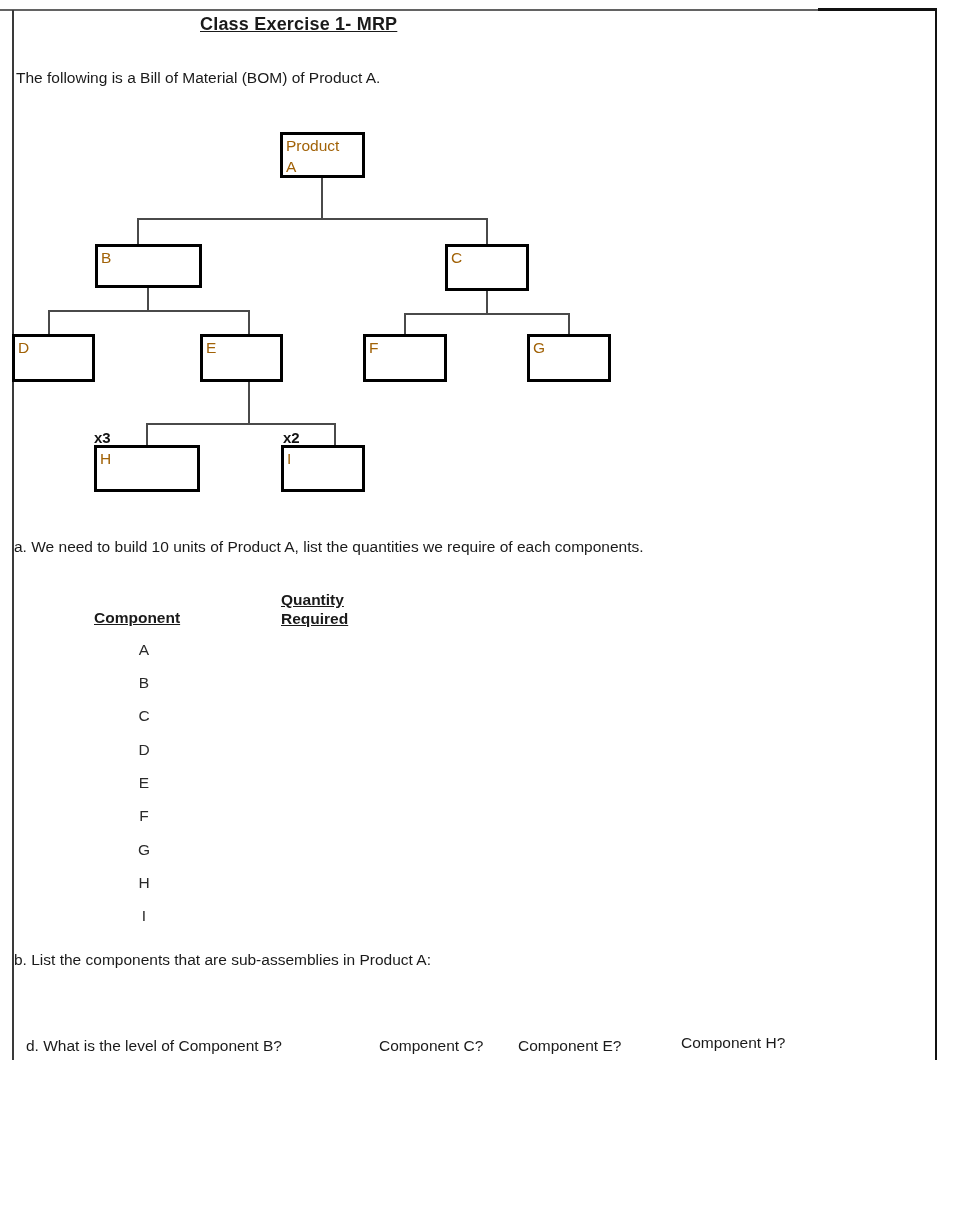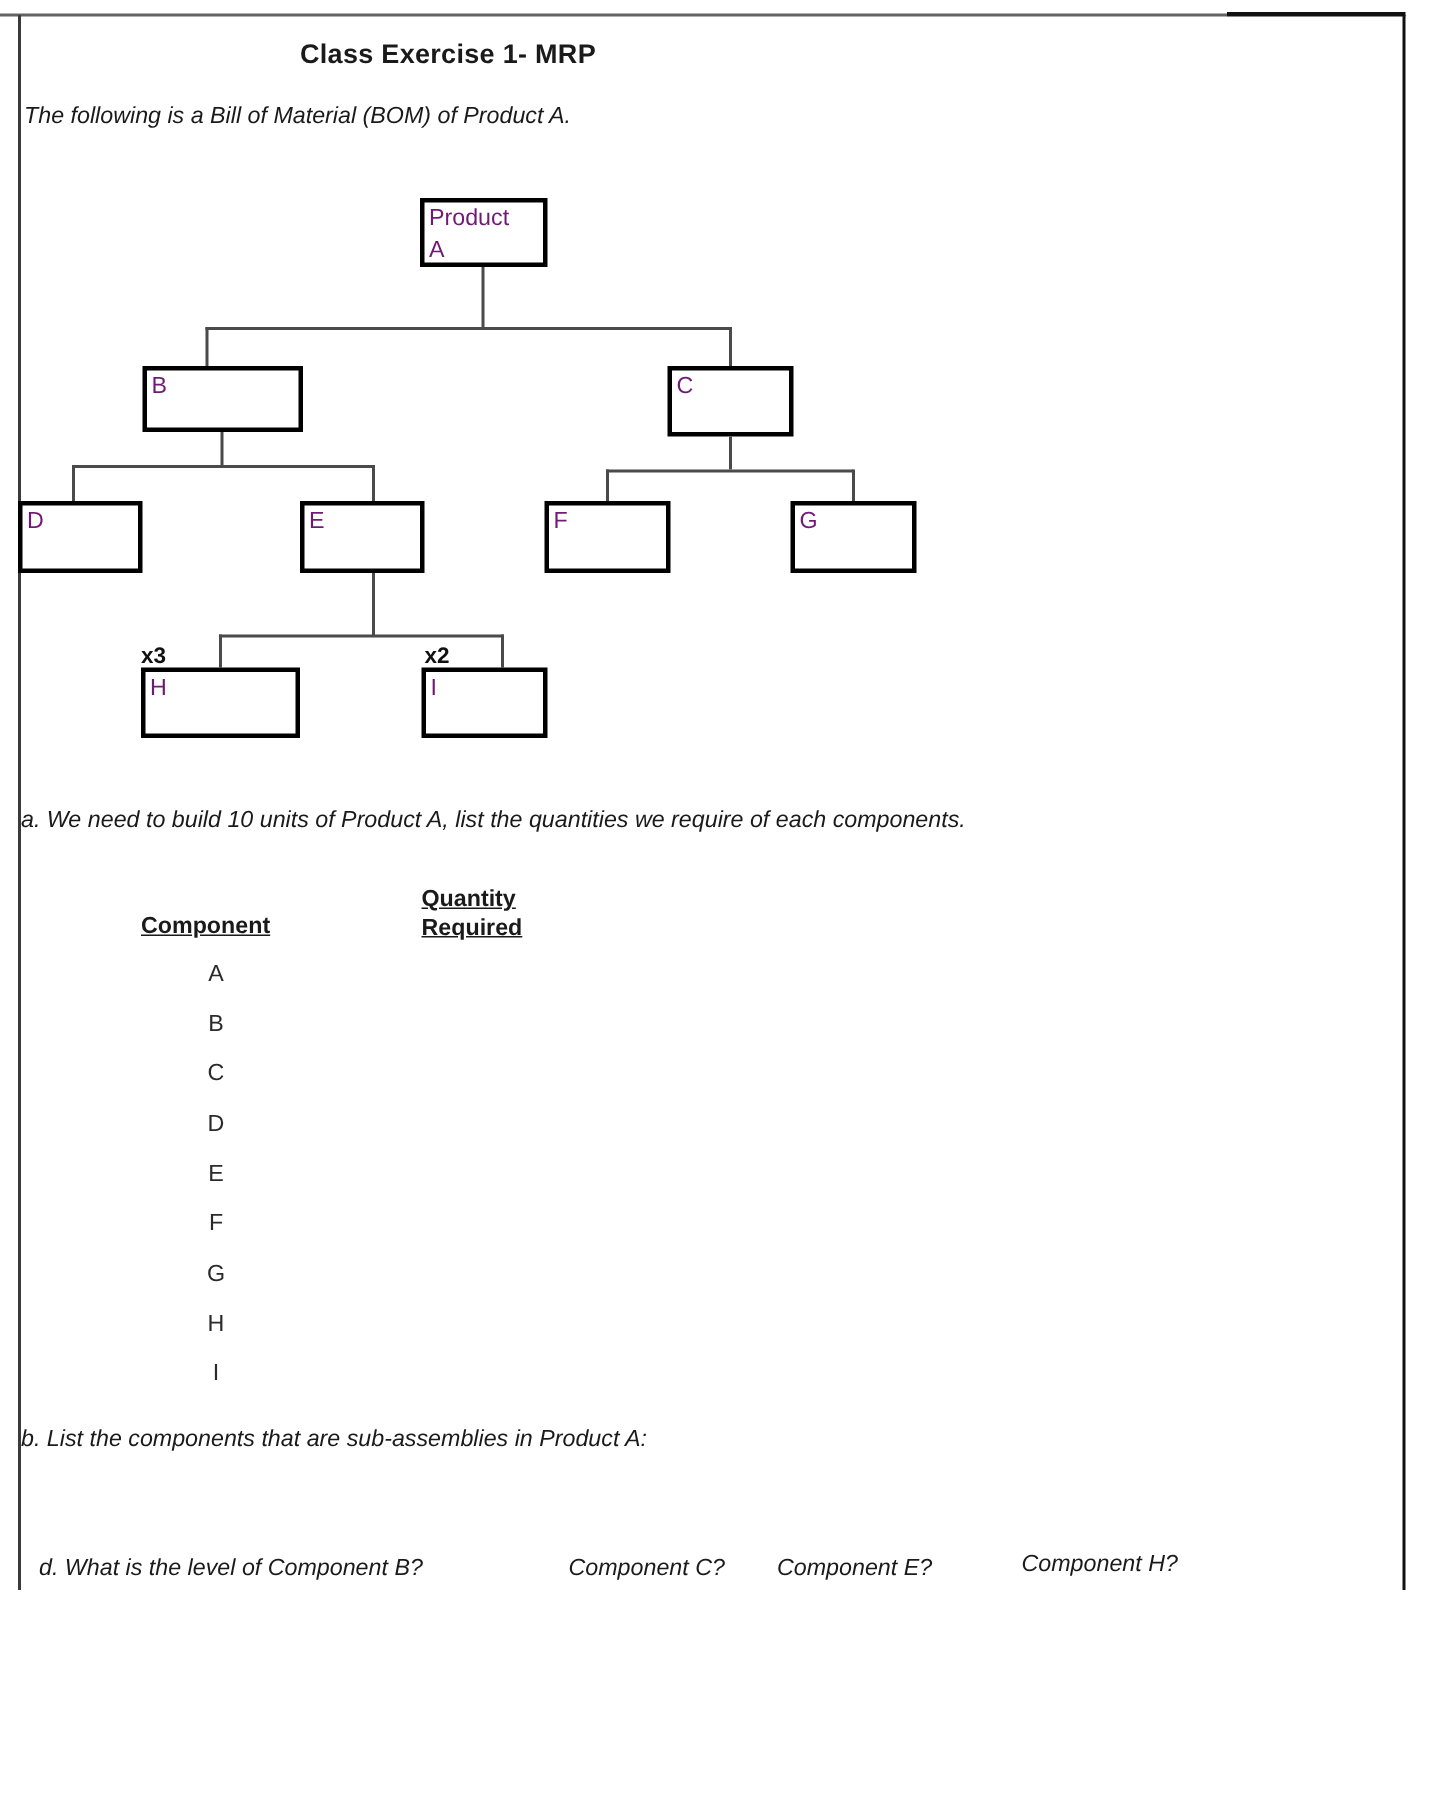--- a/index.html
+++ b/index.html
@@ -43,31 +43,31 @@
   .frame-right {
     position: absolute;
     left: 935px; top: 10px;
     width: 2px; height: 1050px;
     background: #111111;
   }
 
   
   .title {
     position: absolute;
-    left: 200px; top: 26px;
+    left: 200px; top: 14px;
     font-size: 18px;
     font-weight: bold;
     letter-spacing: .2px;
     white-space: nowrap;
+    text-decoration: underline;
   }
   .para {
     position: absolute;
     font-size: 15.5px;
     white-space: nowrap;
-    font-style: italic;
   }
   .para.bold { font-weight: bold; }
 
   .line1 { left: 16px; top: 69px; }
   .line2 { left: 16px; top: 91px; }
   .line3 { left: 16px; top: 115px; }
 
   .qa  { left: 14px; top: 538px; }
   .qb  { left: 14px; top: 951px; }
   .qc  { left: 14px; top: 994px; }
@@ -83,21 +83,21 @@
     position: absolute;
     box-sizing: border-box;
     background: #ffffff;
     border: 3px solid #000000;
   }
   .node .lbl {
     position: absolute;
     left: 3px; top: 0px;
     font-size: 15.5px;
     line-height: 21px;
-    color: #701a75;
+    color: #a16207;
     white-space: pre-line;
   }
 
   
   .conn-v { position: absolute; width: 2px; background: #4a4a4a; }
   .conn-h { position: absolute; height: 2px; background: #4a4a4a; }
 
   .mult {
     position: absolute;
     font-size: 15px;

